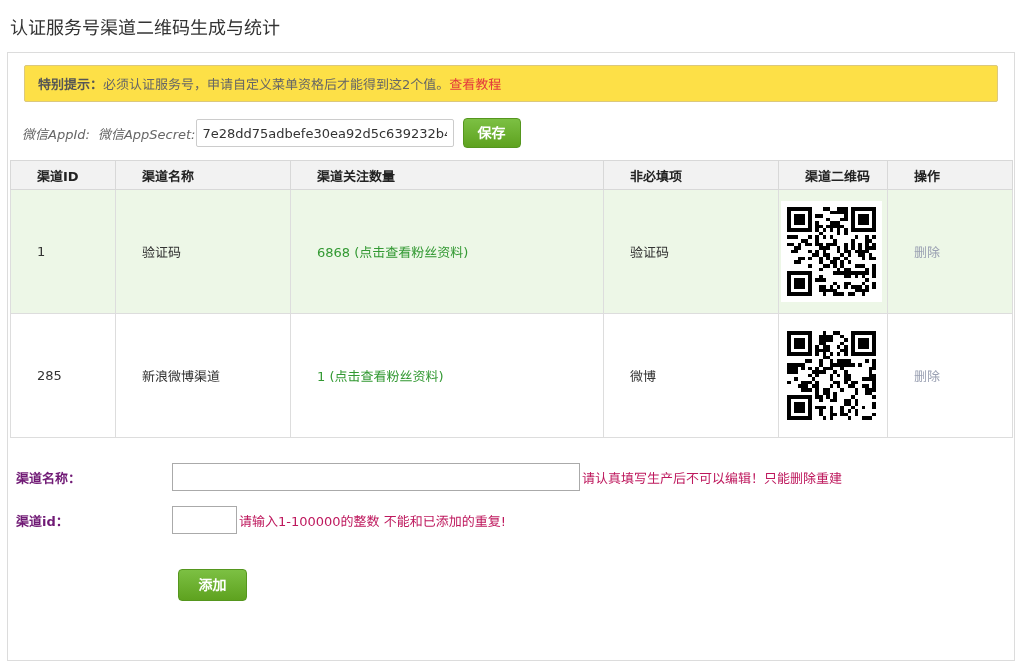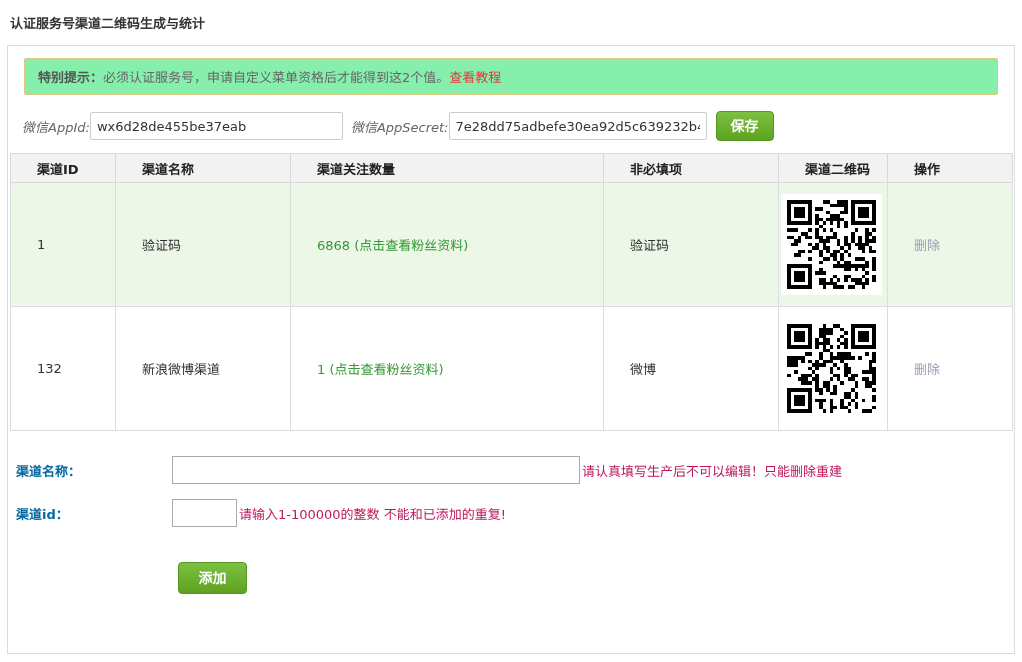--- a/index.html
+++ b/index.html
@@ -3,33 +3,33 @@
 <meta charset="utf-8">
 <style>
   * { box-sizing: border-box; margin: 0; padding: 0; }
   html,body { background:#fff; }
   body {
     width: 1022px; height: 662px;
     font-family: "DejaVu Sans", "Liberation Sans", sans-serif;
     font-size: 13px; color:#333; overflow:hidden;
   }
   .page-title {
-    font-size: 13px; font-weight: bold; color:#333;
+    font-size: 18px; font-weight: normal; color:#333;
     padding: 13px 0 0 10px;
   }
   .container {
     margin: 13px 7px 0 7px;
     border: 1px solid #dcdcdc;
     background:#fff;
     height: 609px;
   }
   
   .alert {
     margin: 12px 16px 0 16px;
-    background:#86efac;
+    background:#fde047;
     border: 1px solid #dbc87e;
     padding: 8px 13px;
     color:#666;
     border-radius: 2px;
   }
   .alert b { color:#555; }
   .alert a.tutorial { color:#e43a3c; text-decoration:none; }
   
   .cred-row {
     margin: 16px 6px 12px 6px;
@@ -76,21 +76,21 @@
   a.del-link { color:#9ba1b3; text-decoration:none; }
   .qr-box {
     background:#fff; width: 101px; height: 101px;
     padding: 6px 6px; line-height:0;
   }
   
   .add-form { margin: 25px 0 0 8px; }
   .form-row { margin-bottom: 15px; display:flex; align-items:center; }
   .form-row .flabel {
     display:inline-block; width: 156px;
-    font-weight: bold; color:#0369a1;
+    font-weight: bold; color:#701a75;
   }
   .form-row input {
     height: 28px; border:1px solid #aaa; padding:0 5px;
     font-size:13px; font-family:inherit;
   }
   #name-input { width: 408px; }
   #id-input, #keyword-input { width: 65px; }
   .hint { color:#be185d; margin-left: 2px; }
   #add-btn {
     margin-left: 162px; width: 69px; height: 32px; line-height: 30px; margin-top: 20px;
@@ -100,21 +100,20 @@
 <body>
 
 <div class="page-title">认证服务号渠道二维码生成与统计</div>
 
 <div class="container">
 
   <div class="alert"><b>特别提示：</b><span>必须认证服务号，申请自定义菜单资格后才能得到这2个值。</span><a class="tutorial" href="#">查看教程</a></div>
 
   <div class="cred-row">
     <label for="appid-input">微信AppId:</label>
-    <input id="appid-input" type="text" value="wx6d28de455be37eab" style="">
     <label for="secret-input">微信AppSecret:</label>
     <input id="secret-input" type="text" value="7e28dd75adbefe30ea92d5c639232b47" style="">
     <span id="save-btn" class="btn-green">保存</span>
   </div>
 
   <table class="channels">
     <colgroup>
       <col style="width:105px">
         <col style="width:175px">
         <col style="width:313px">
@@ -423,21 +422,21 @@
                 <rect x="14" y="24" width="1" height="1"></rect>
                 <rect x="15" y="24" width="1" height="1"></rect>
                 <rect x="17" y="24" width="1" height="1"></rect>
                 <rect x="18" y="24" width="1" height="1"></rect>
                 <rect x="21" y="24" width="1" height="1"></rect>
               </svg></div>
           </td>
         <td><a class="del-link" href="#">删除</a></td>
       </tr>
       <tr>
-        <td>132</td>
+        <td>285</td>
         <td>新浪微博渠道</td>
         <td><a class="fans-link" href="#">1 (点击查看粉丝资料)</a></td>
         <td>微博</td>
         <td style="padding-left:2px;">
             <div class="qr-box"><svg xmlns="http://www.w3.org/2000/svg" viewBox="0 0 25 25" width="89" height="89" shape-rendering="crispEdges">
                 <rect width="25" height="25" fill="#fff"></rect>
                 <rect x="0" y="0" width="1" height="1"></rect>
                 <rect x="1" y="0" width="1" height="1"></rect>
                 <rect x="2" y="0" width="1" height="1"></rect>
                 <rect x="3" y="0" width="1" height="1"></rect>

